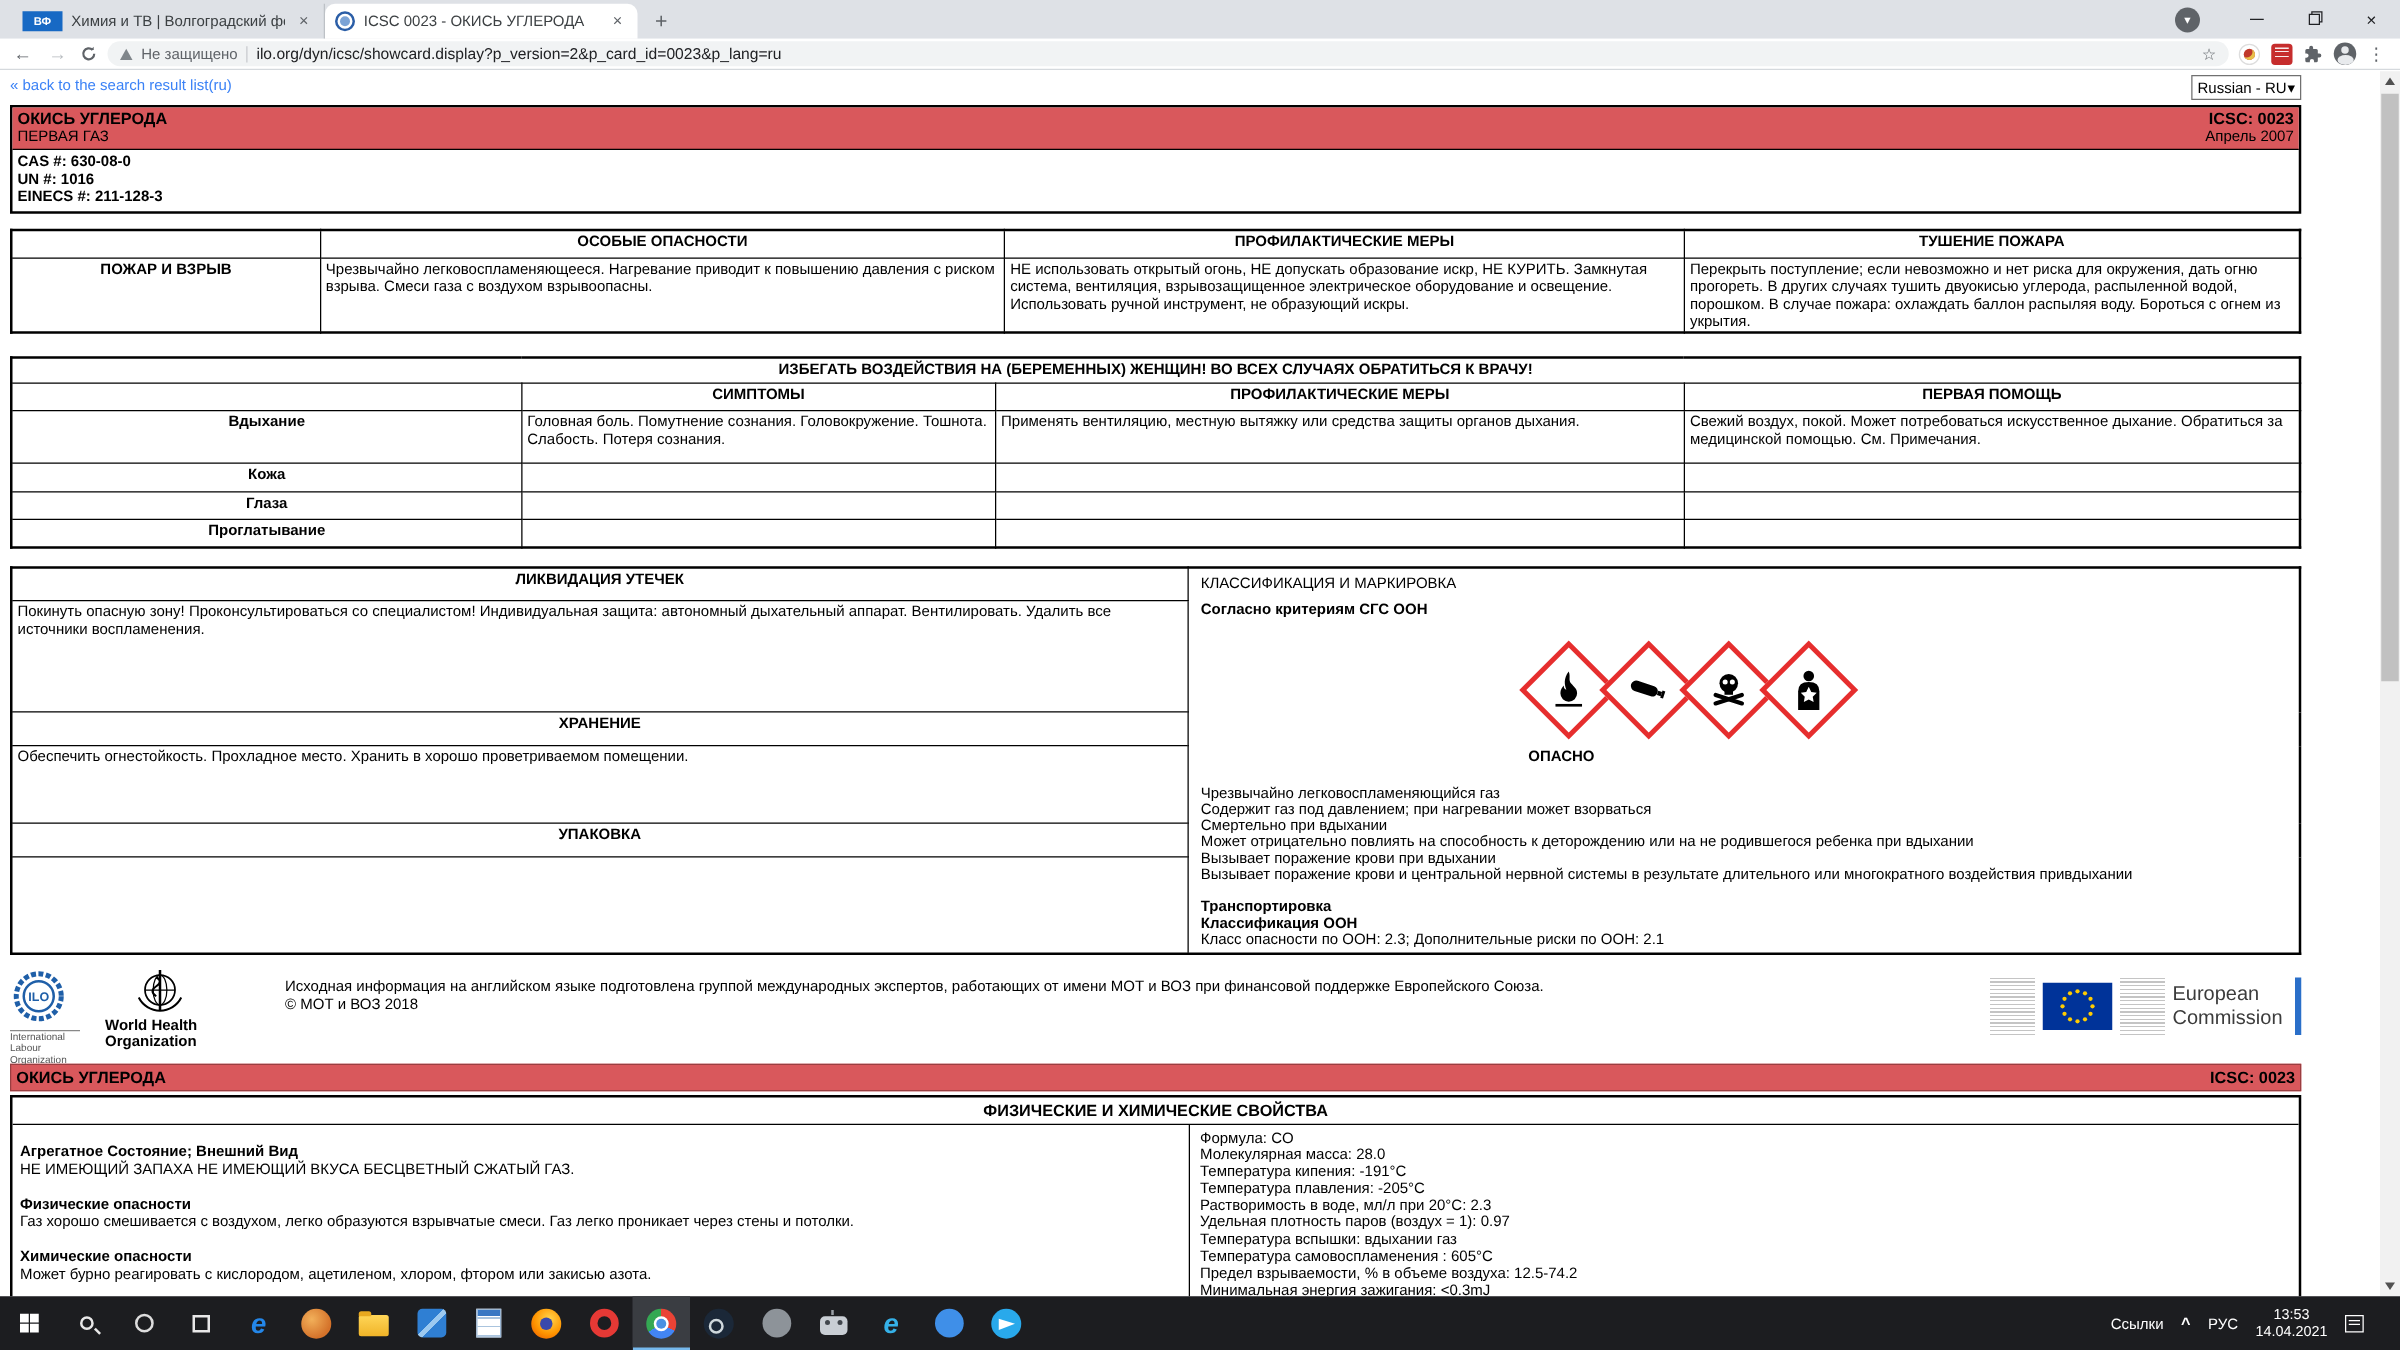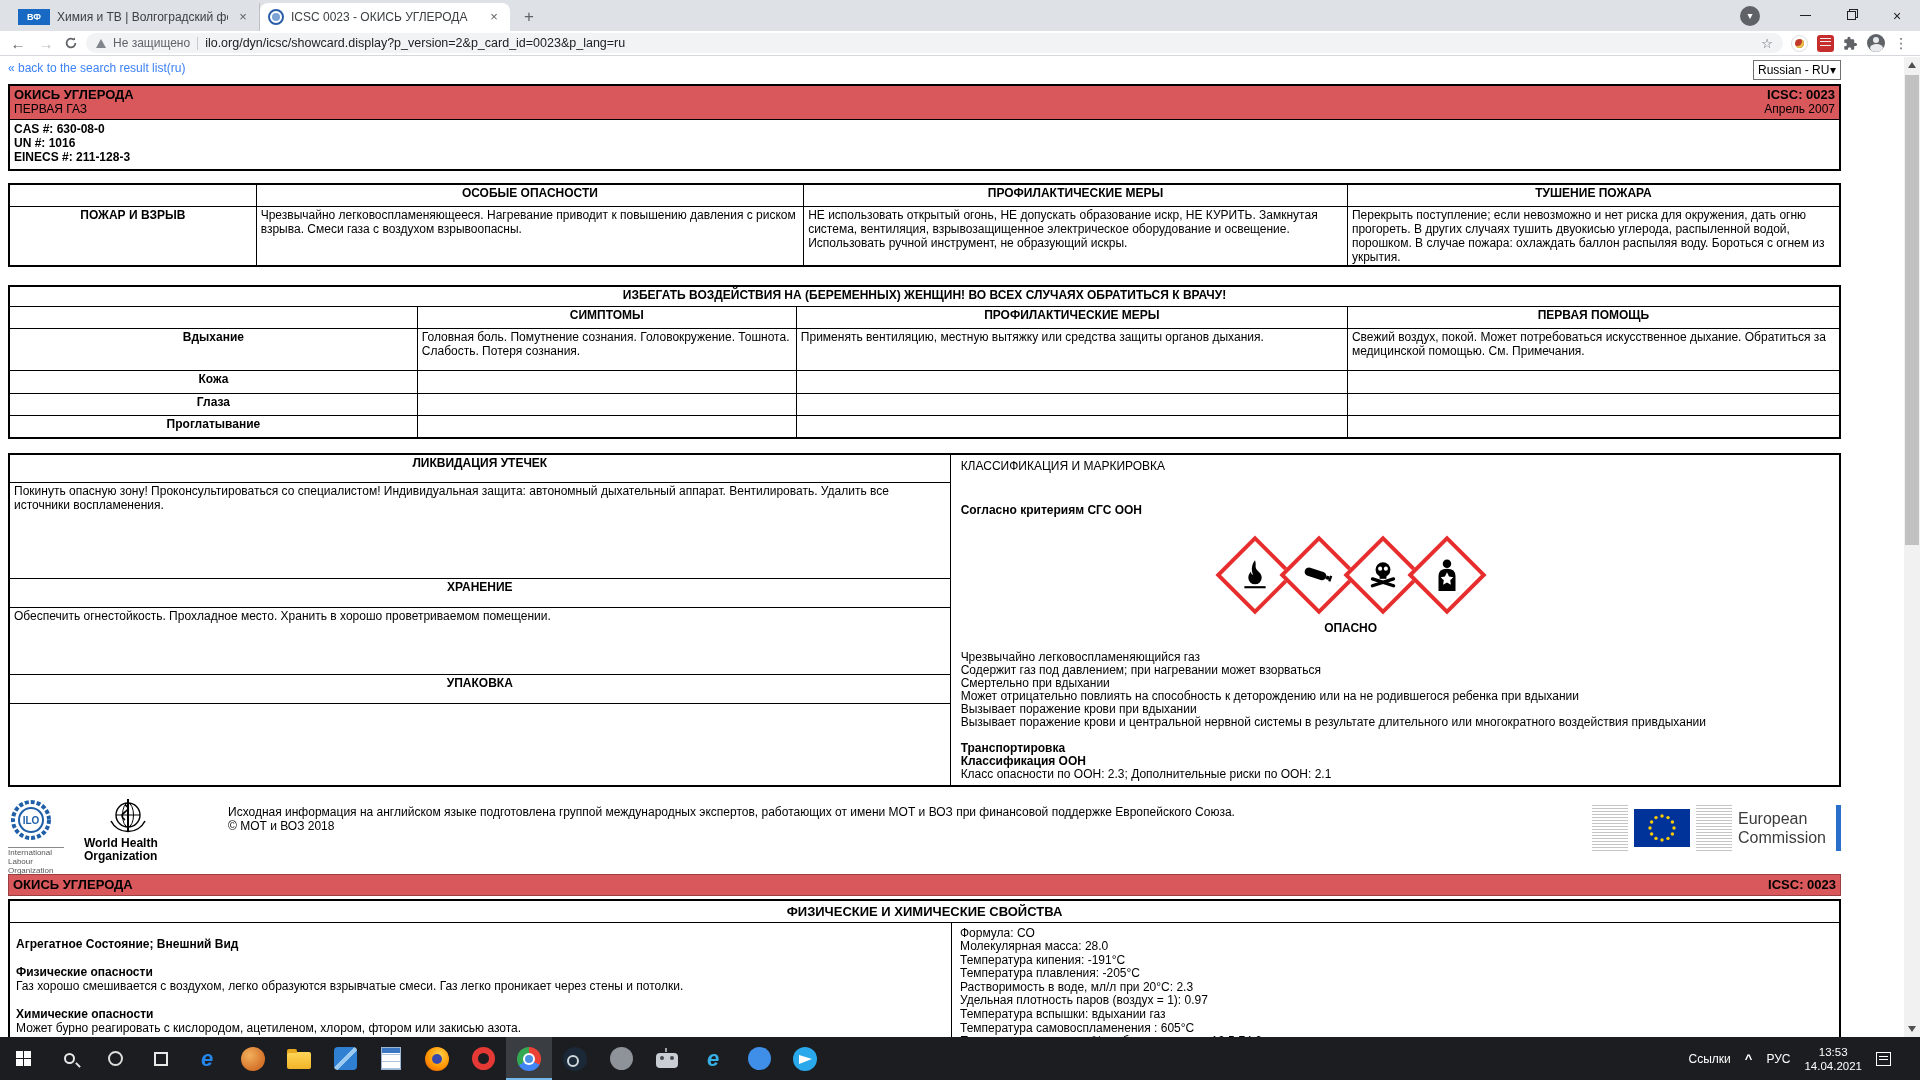--- a/index.html
+++ b/index.html
@@ -74,21 +74,21 @@
   table.ctable td { border:1px solid #000; padding:1px 4px; vertical-align:top; font-size:12px; line-height:14px; }
   td.hcell { font-weight:bold; text-align:center; vertical-align:middle; font-size:13px;margin-top:47px; }
   td.lcell { font-weight:bold; text-align:center; vertical-align:middle; font-size:13px; }
 
   .t1 { margin-top:12px; }
   .t2 { margin-top:18px; }
   .t3 { margin-top:14px; }
 
   .class-cell { padding:4px 10px !important; }
   .ghs-note { font-weight:bold; }
-  .picto-wrap { width:fit-content; margin:22px 0 16px 262px; text-align:center; }
+  .picto-wrap { width:fit-content; margin:22px 0 16px 262px; text-align:left; }
   .picto-row { display:flex; }
   .ghs { width:56px; height:56px; margin:8px 4px; transform:rotate(45deg); border:4px solid #e62e2e;
     background:#fff; display:flex; align-items:center; justify-content:center; flex:none; }
   .ghs svg { width:34px; height:34px; transform:rotate(-45deg); fill:#000; }
   .signal-word { font-weight:bold; font-size:12px; margin-top:10px; }
   .hazard-list { margin-top:12px; line-height:13px; }
   .transport { margin-top:13px; line-height:13px; }
   .bold { font-weight:bold; }
 
   
@@ -321,21 +321,21 @@
     <table class="ctable t3">
       <colgroup>
           <col style="width:51.4%">
           <col style="width:48.6%">
         </colgroup>
       <tbody>
           <tr style="height:26px">
         <td class="hcell">ЛИКВИДАЦИЯ УТЕЧЕК</td>
         <td class="class-cell" rowspan="6">
           <div class="hcell" style="border:none">КЛАССИФИКАЦИЯ И МАРКИРОВКА</div>
-          <div class="ghs-note" style="margin-top:30px">Согласно критериям СГС ООН</div>
+          <div class="ghs-note" style="margin-top:7px">Согласно критериям СГС ООН</div>
           <div class="picto-wrap">
             <div class="picto-row">
               <div class="ghs">
                 <svg viewBox="0 0 32 32">
                       <path d="M16 2c1.6 4.5-.6 6.2 2 9.3 1.9 2.3 4.3 3.7 4.3 7.2a6.3 6.3 0 0 1-12.6 0c0-2.6 1.3-4.2 2.6-5.8-.3 1.9.9 3.1 1.9 3.1-1.3-3.3-2.4-8.6 1.8-13.8z"></path>
                       <rect x="6" y="26.5" width="20" height="2"></rect>
                     </svg>
               </div>
               <div class="ghs">
                 <svg viewBox="0 0 32 32">
@@ -464,20 +464,21 @@
       <span>ICSC: 0023</span>
     </div>
 
     
     <div class="props">
       <div class="props-title">ФИЗИЧЕСКИЕ И ХИМИЧЕСКИЕ СВОЙСТВА</div>
       <div class="props-body">
         <div class="props-left">
           <div class="pblock">
             <div class="ph">Агрегатное Состояние; Внешний Вид</div>
+            <div>НЕ ИМЕЮЩИЙ ЗАПАХА НЕ ИМЕЮЩИЙ ВКУСА БЕСЦВЕТНЫЙ СЖАТЫЙ ГАЗ.</div>
           </div>
           <div class="pblock">
             <div class="ph">Физические опасности</div>
             <div>Газ хорошо смешивается с воздухом, легко образуются взрывчатые смеси. Газ легко проникает через стены и потолки.</div>
           </div>
           <div class="pblock">
             <div class="ph">Химические опасности</div>
             <div>Может бурно реагировать с кислородом, ацетиленом, хлором, фтором или закисью азота.</div>
           </div>
         </div>

